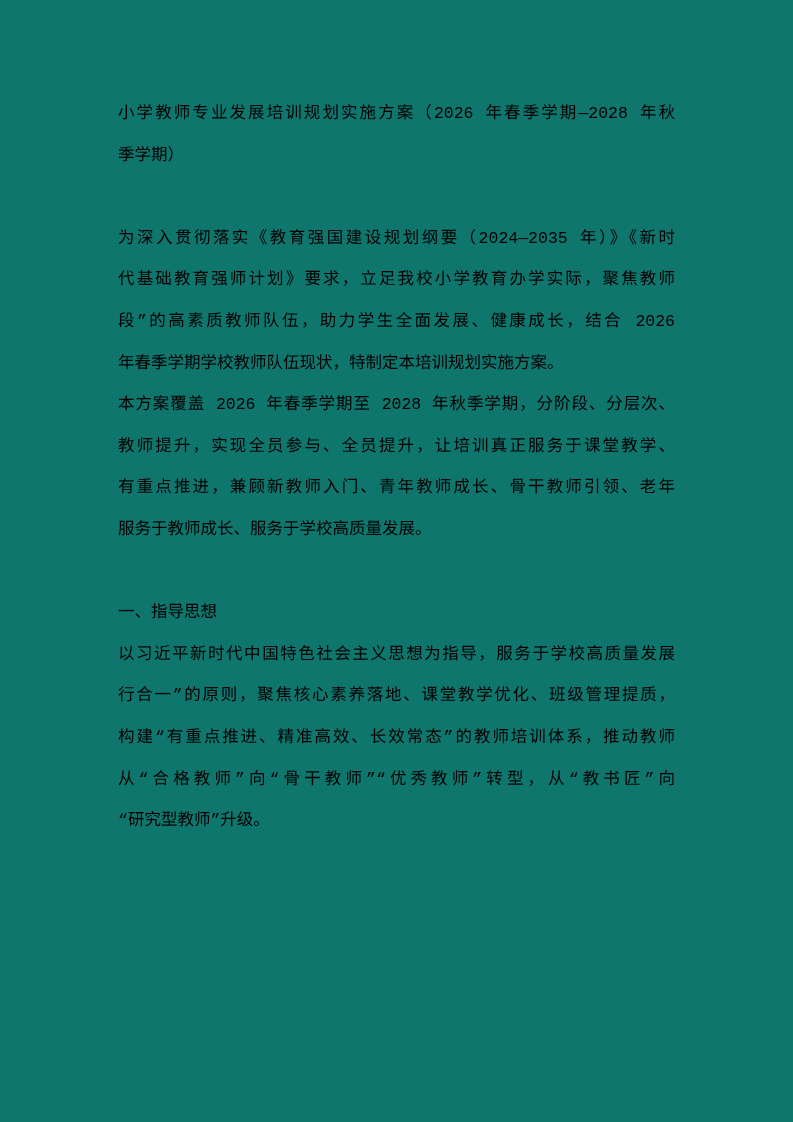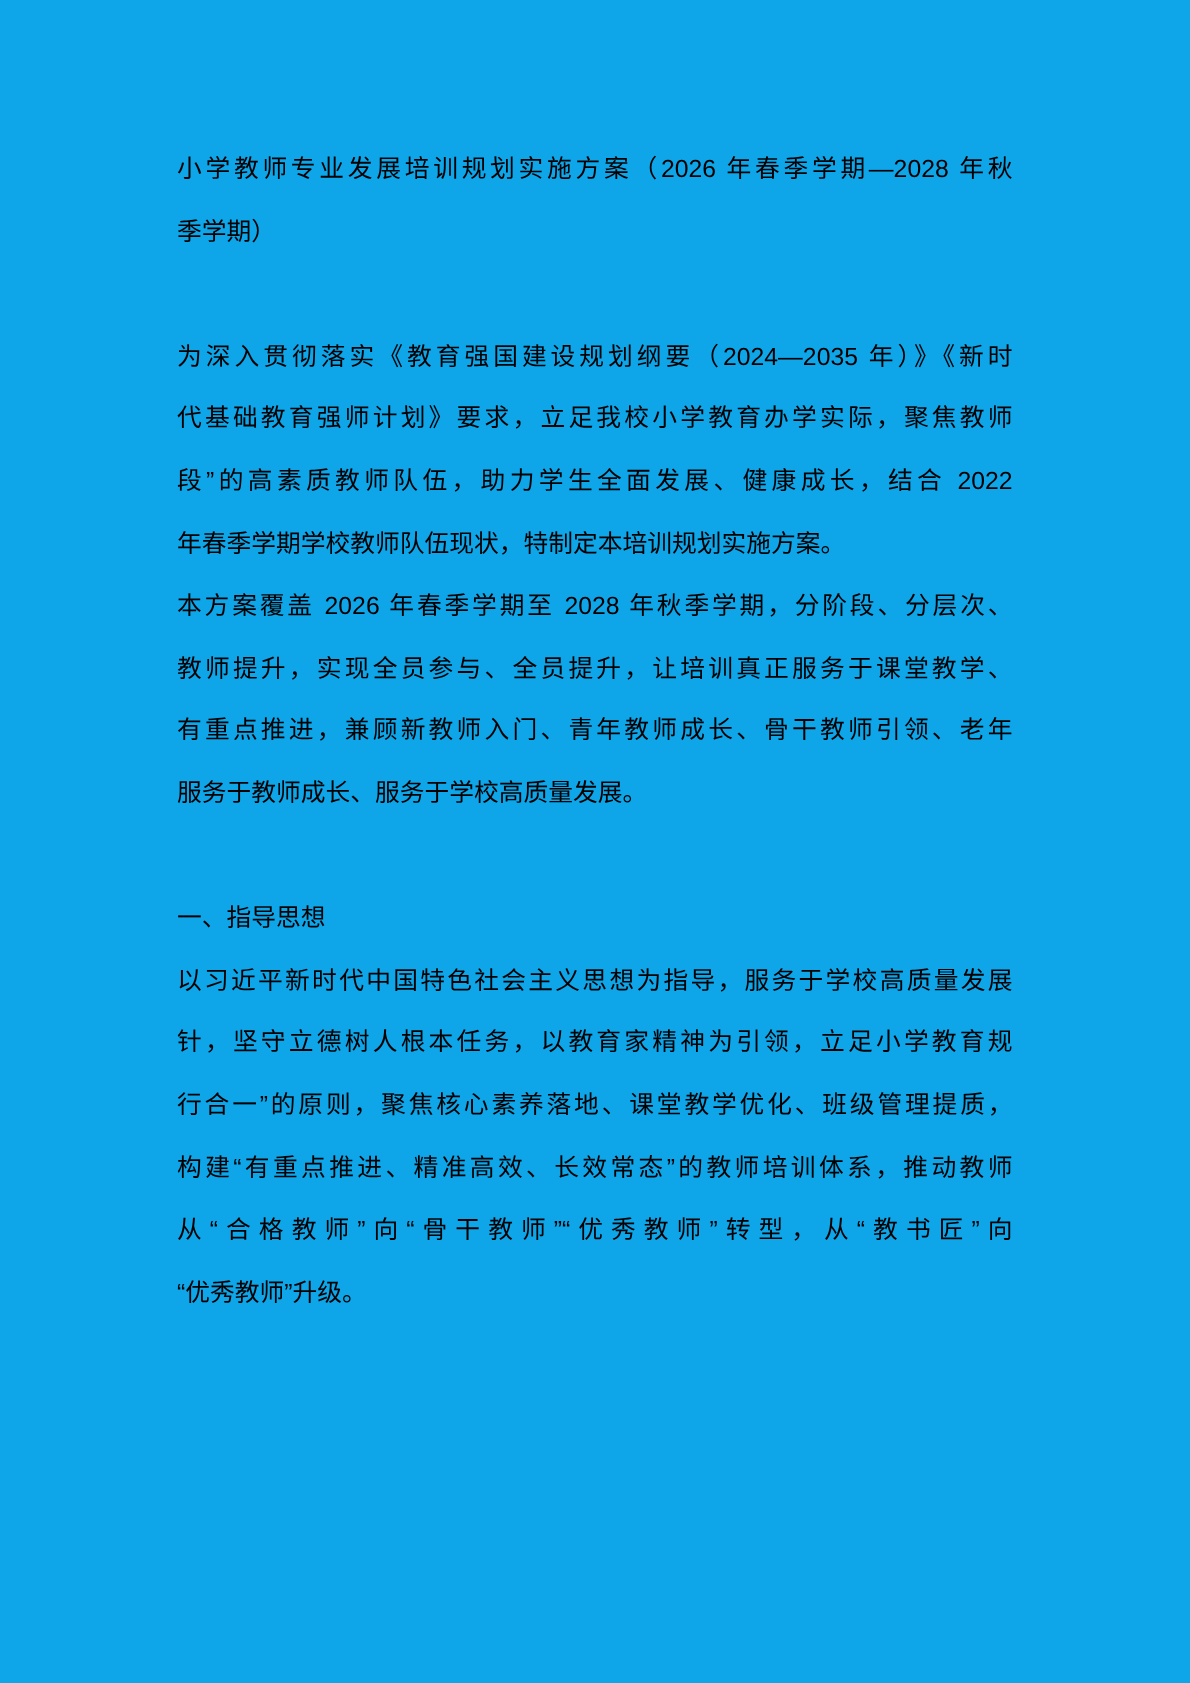--- a/index.html
+++ b/index.html
@@ -4,23 +4,23 @@
 <style>
   html, body {
     margin: 0;
     padding: 0;
     background: #ffffff;
   }
   .page {
     position: relative;
     width: 793px;
     height: 1122px;
-    background: #0ea5e9;
+    background: #0f766e;
     overflow: hidden;
-    font-family: Liberation Sans, sans-serif;
+    font-family: Liberation Mono, monospace;
     color: #000000;
   }
   .content {
     position: absolute;
     left: 118px;
     top: 93px;
     width: 557px;
     font-size: 16.5px;
   }
   .line {
@@ -50,40 +50,39 @@
     <div class="block">
       <div class="line">小学教师专业发展培训规划实施方案（2026 年春季学期—2028 年秋</div>
       <div class="line last">季学期）</div>
     </div>
 
     <div class="blank"></div>
 
     <div class="block">
       <div class="line">为深入贯彻落实《教育强国建设规划纲要（2024—2035 年）》《新时</div>
       <div class="line">代基础教育强师计划》要求，立足我校小学教育办学实际，聚焦教师</div>
-      <div class="line">段”的高素质教师队伍，助力学生全面发展、健康成长，结合 2022</div>
+      <div class="line">段”的高素质教师队伍，助力学生全面发展、健康成长，结合 2026</div>
       <div class="line last">年春季学期学校教师队伍现状，特制定本培训规划实施方案。</div>
     </div>
 
     <div class="block">
       <div class="line">本方案覆盖 2026 年春季学期至 2028 年秋季学期，分阶段、分层次、</div>
       <div class="line">教师提升，实现全员参与、全员提升，让培训真正服务于课堂教学、</div>
       <div class="line">有重点推进，兼顾新教师入门、青年教师成长、骨干教师引领、老年</div>
       <div class="line last">服务于教师成长、服务于学校高质量发展。</div>
     </div>
 
     <div class="blank"></div>
 
     <div class="block">
       <div class="line last">一、指导思想</div>
     </div>
 
     <div class="block">
       <div class="line">以习近平新时代中国特色社会主义思想为指导，服务于学校高质量发展</div>
-      <div class="line">针，坚守立德树人根本任务，以教育家精神为引领，立足小学教育规</div>
       <div class="line">行合一”的原则，聚焦核心素养落地、课堂教学优化、班级管理提质，</div>
       <div class="line">构建“有重点推进、精准高效、长效常态”的教师培训体系，推动教师</div>
       <div class="line">从“合格教师”向“骨干教师”“优秀教师”转型，从“教书匠”向</div>
-      <div class="line last">“优秀教师”升级。</div>
+      <div class="line last">“研究型教师”升级。</div>
     </div>
 
   </div>
 </div>
 
 </body></html>

